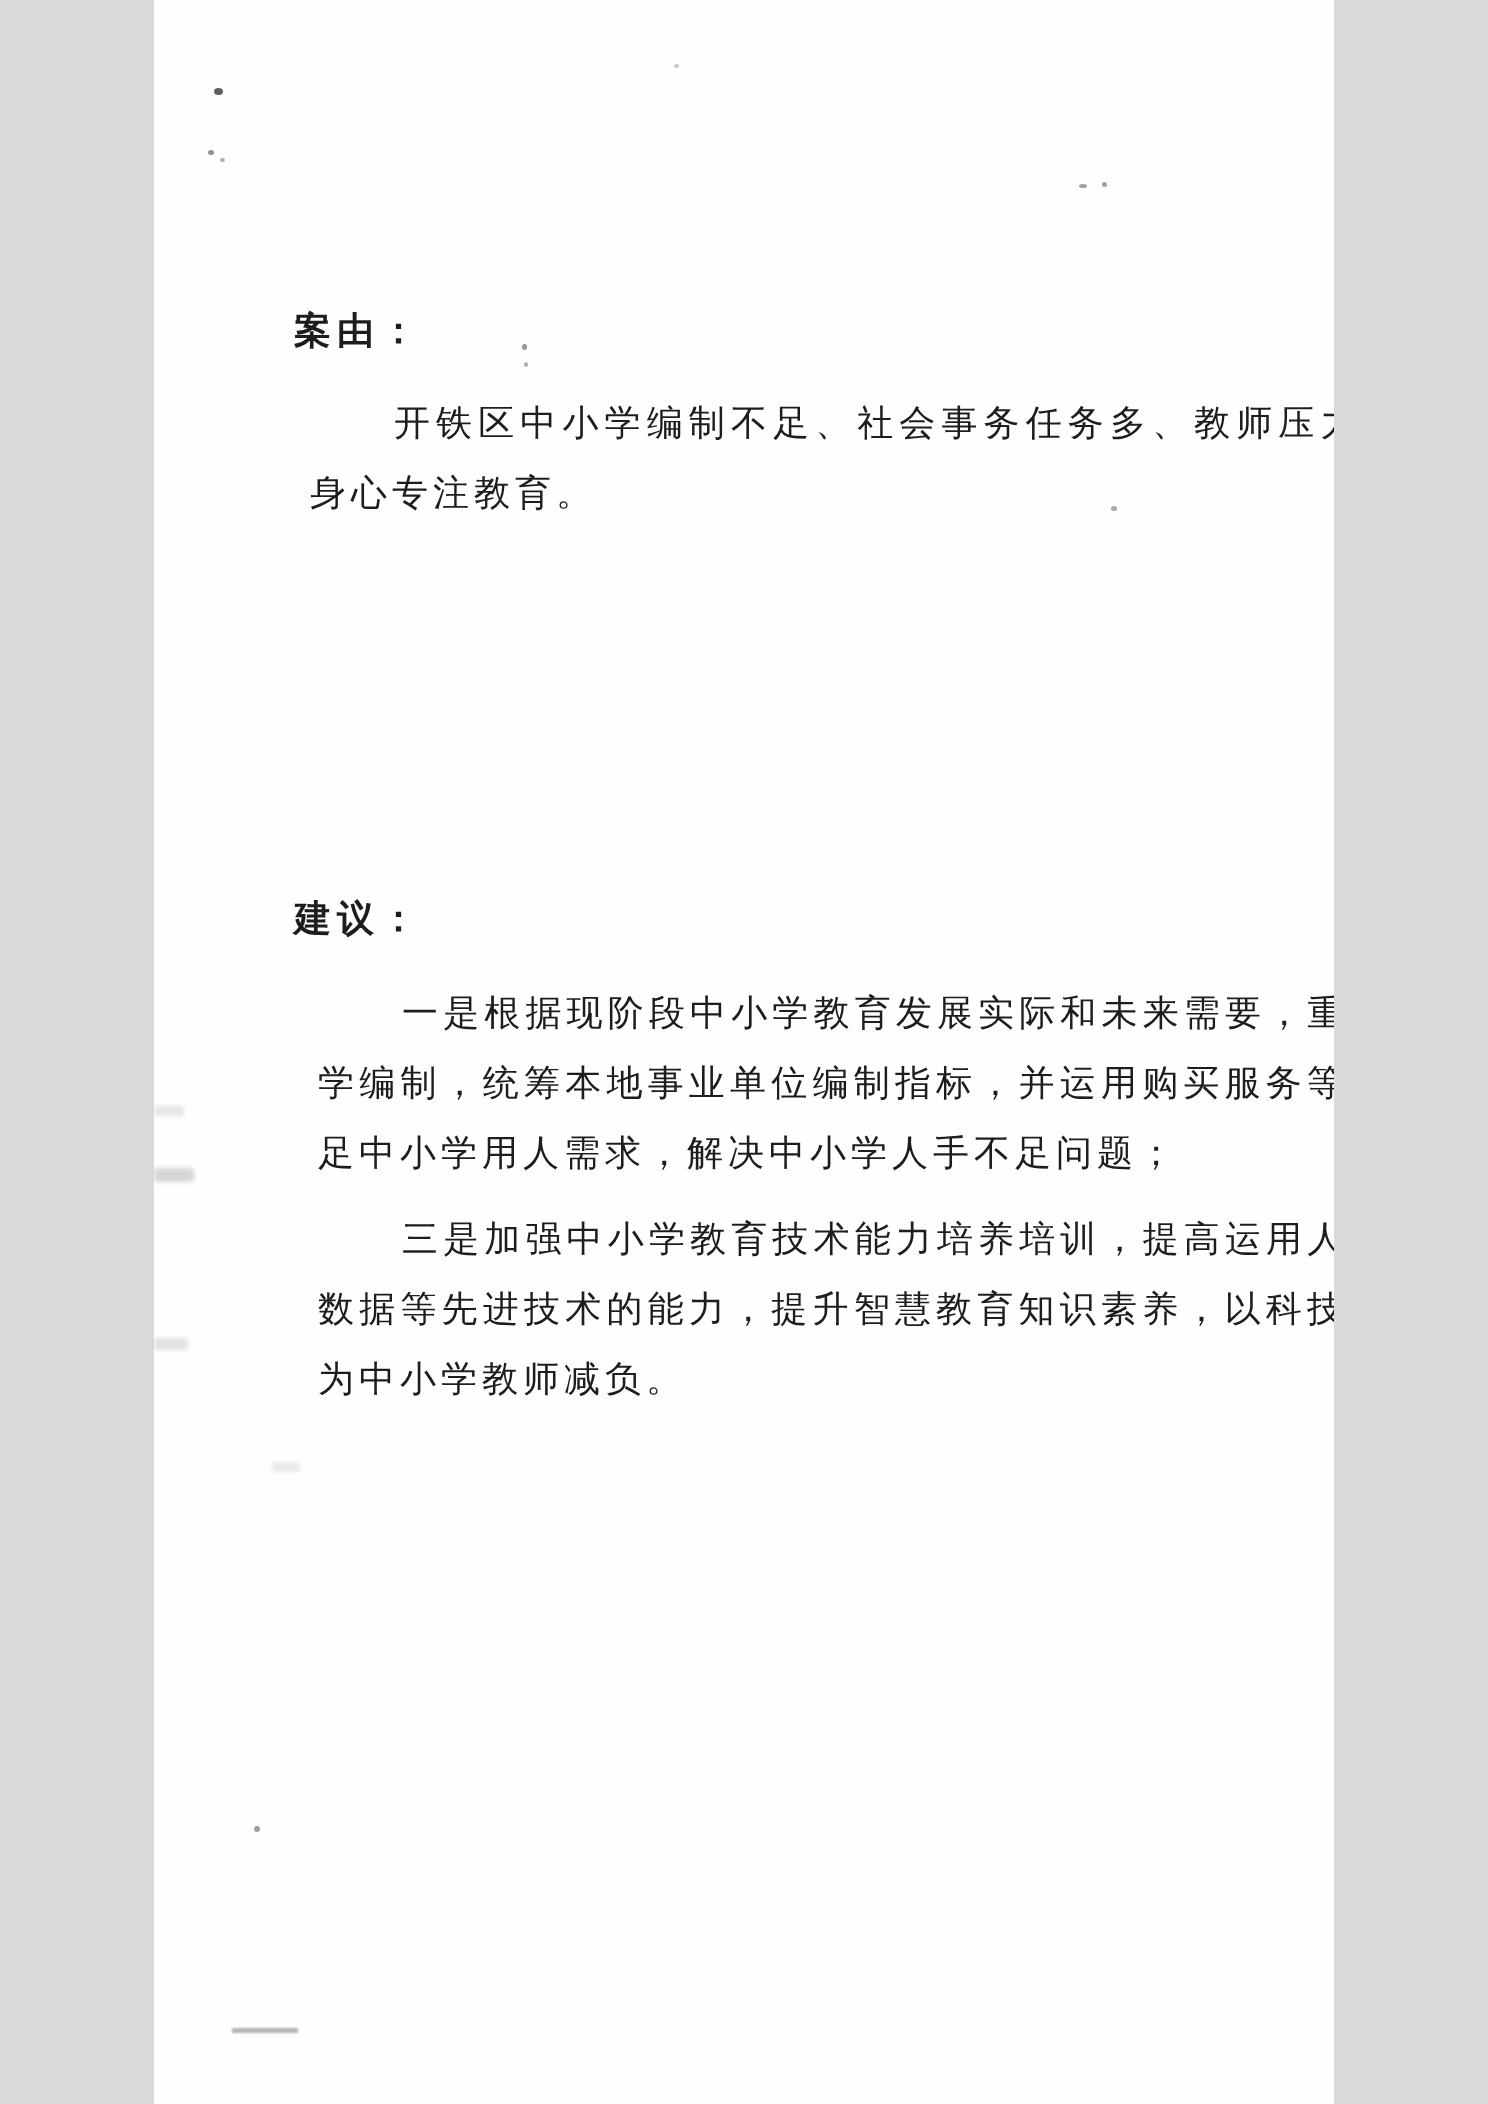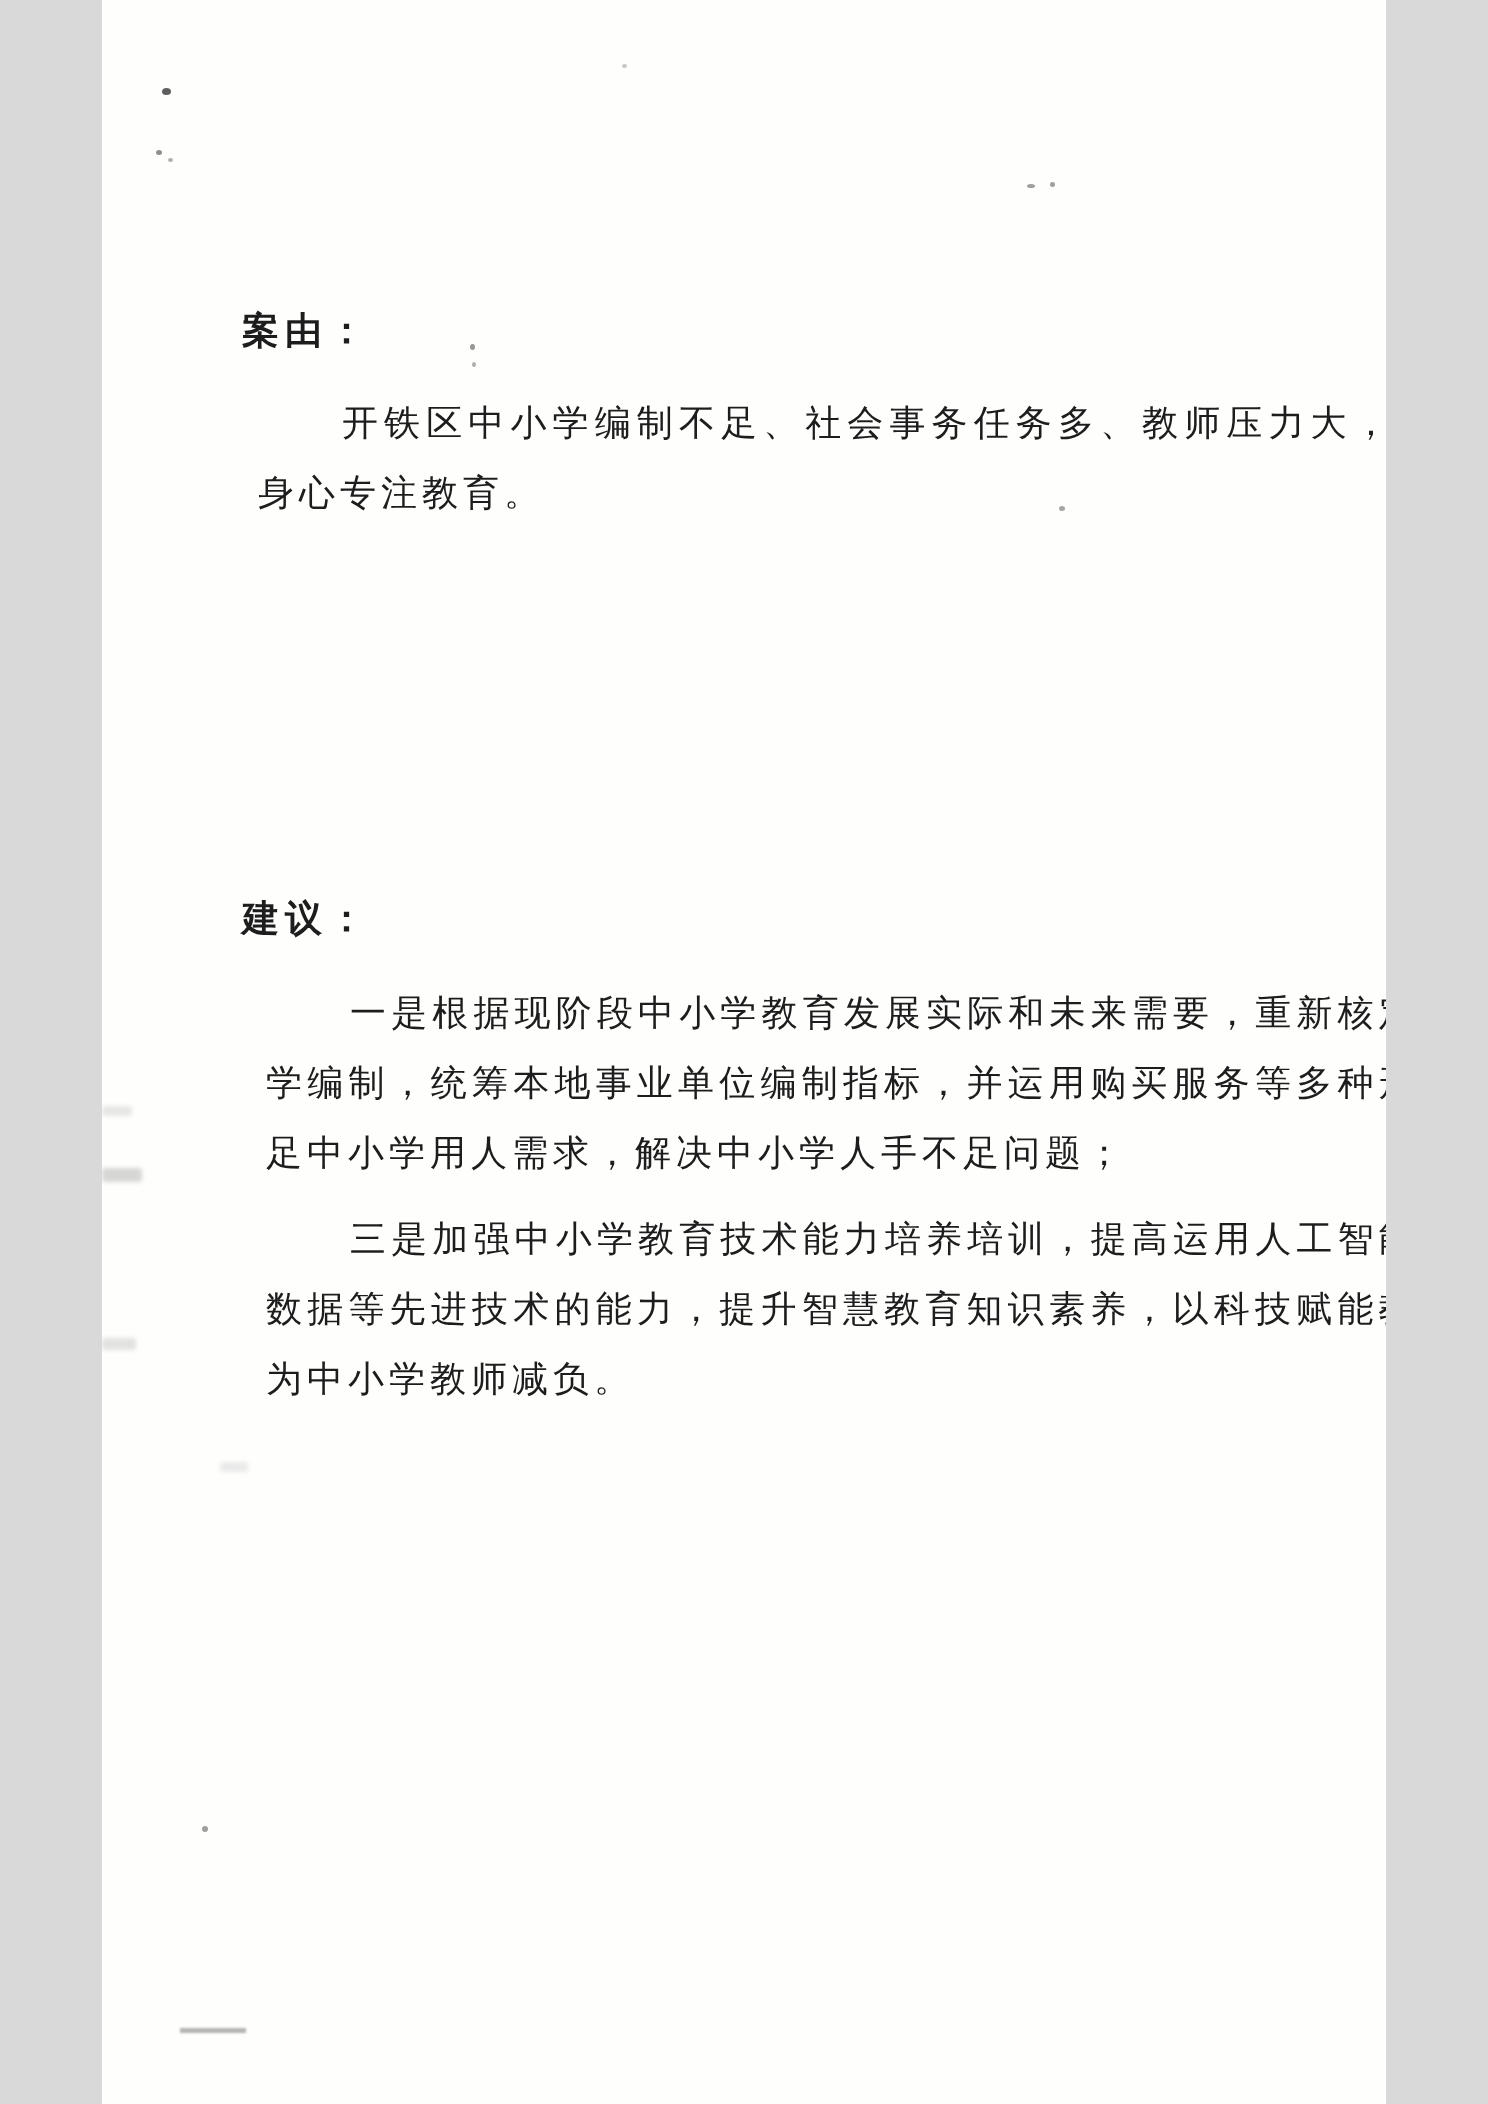--- a/index.html
+++ b/index.html
@@ -1,18 +1,18 @@
 <!DOCTYPE html>
 <html lang="zh"><head>
 <meta charset="utf-8">
 <style>
   html,body{margin:0;padding:0;background:#d9d9d9;}
   .page{
     position:relative;
-    width:1284px;height:2104px;
+    width:1180px;height:2104px;
     margin:0 auto;
     background:#fefefd;
     font-family:"Liberation Serif","DejaVu Serif",serif;
     color:#1d1d1d;
     overflow:hidden;
   }
   .heading{
     position:absolute;left:140px;
     font-size:37px;font-weight:bold;
     letter-spacing:6px;

